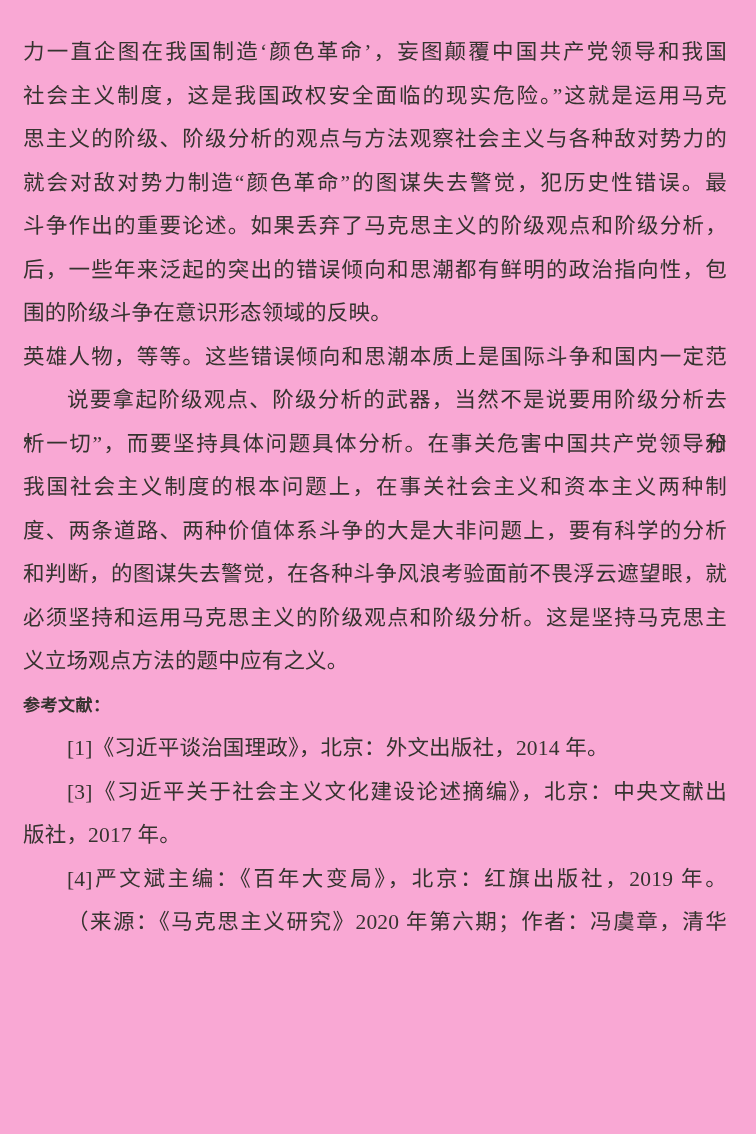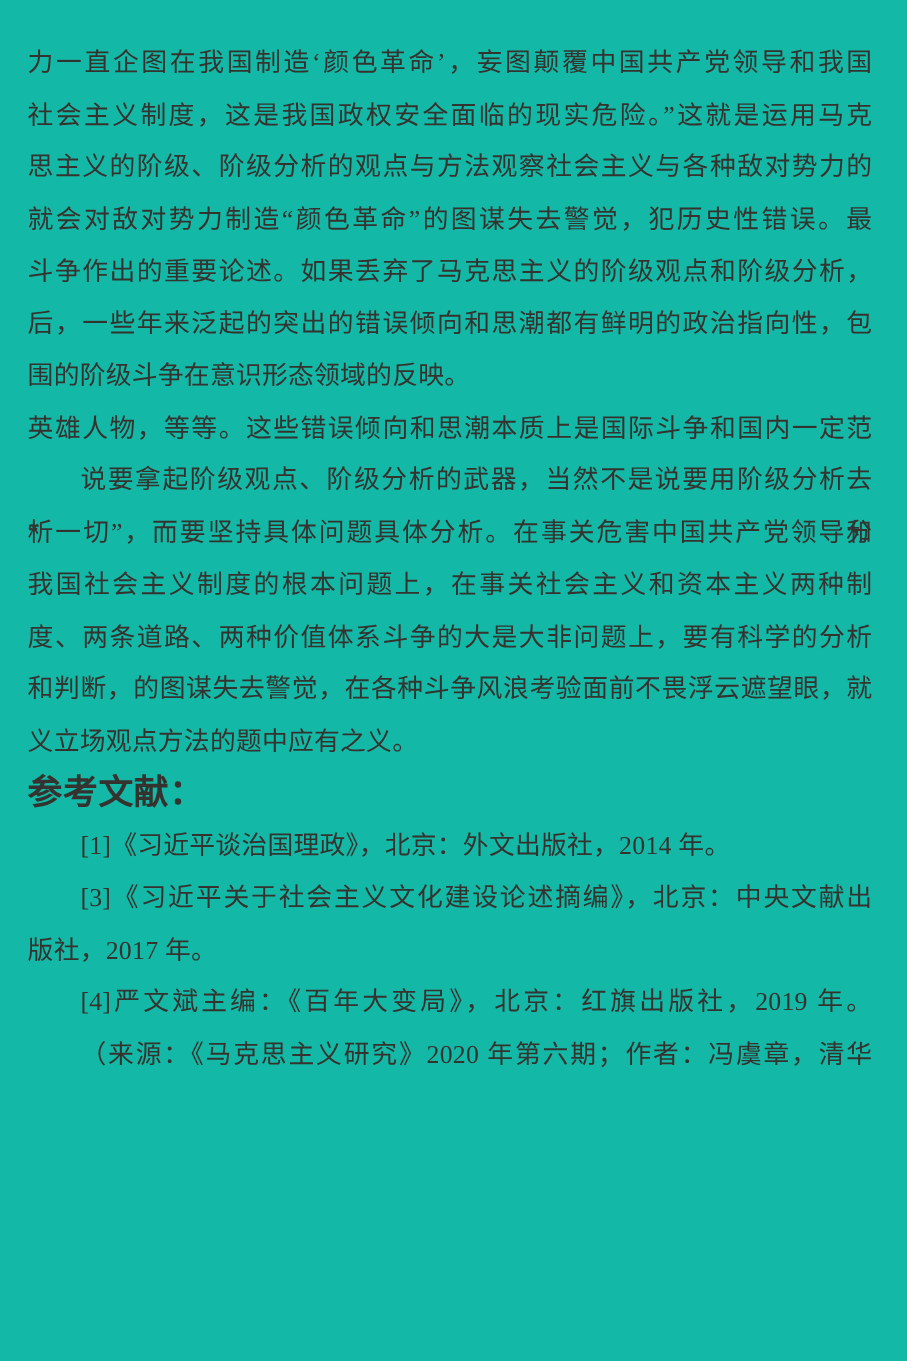--- a/index.html
+++ b/index.html
@@ -33,46 +33,47 @@
     text-align: justify;
     text-align-last: justify;
     text-justify: inter-ideograph;
   }
   
   .ind {
     text-indent: 44px;
   }
   .heading {
     font-weight: bold;
-    font-size: 29px;
+    font-size: 17px;
     letter-spacing: 0.5px;
   }
 </style>
 </head>
 <body>
 
-<div class="sheet" style="background: #14b8a6; color: rgb(53, 51, 47);">
+<div class="sheet" style="background: #f9a8d4; color: rgb(53, 51, 47);">
 
   <div>
     <div class="ln just">力一直企图在我国制造‘颜色革命’，妄图颠覆中国共产党领导和我国</div>
     <div class="ln just">社会主义制度，这是我国政权安全面临的现实危险。”这就是运用马克</div>
     <div class="ln just">思主义的阶级、阶级分析的观点与方法观察社会主义与各种敌对势力的</div>
     <div class="ln just">就会对敌对势力制造“颜色革命”的图谋失去警觉，犯历史性错误。最</div>
     <div class="ln just">斗争作出的重要论述。如果丢弃了马克思主义的阶级观点和阶级分析，</div>
     <div class="ln just">后，一些年来泛起的突出的错误倾向和思潮都有鲜明的政治指向性，包</div>
     <div class="ln">围的阶级斗争在意识形态领域的反映。</div>
     <div class="ln just">英雄人物，等等。这些错误倾向和思潮本质上是国际斗争和国内一定范</div>
   </div>
 
   <div>
     <div class="ln just ind">说要拿起阶级观点、阶级分析的武器，当然不是说要用阶级分析去“分</div>
     <div class="ln just">析一切”，而要坚持具体问题具体分析。在事关危害中国共产党领导和</div>
     <div class="ln just">我国社会主义制度的根本问题上，在事关社会主义和资本主义两种制</div>
     <div class="ln just">度、两条道路、两种价值体系斗争的大是大非问题上，要有科学的分析</div>
     <div class="ln just">和判断，的图谋失去警觉，在各种斗争风浪考验面前不畏浮云遮望眼，就</div>
+    <div class="ln just">必须坚持和运用马克思主义的阶级观点和阶级分析。这是坚持马克思主</div>
     <div class="ln">义立场观点方法的题中应有之义。</div>
   </div>
 
   <div>
     <div class="ln heading">参考文献：</div>
     <div class="ln ind">[1]《习近平谈治国理政》，北京：外文出版社，2014 年。</div>
     <div class="ln just ind">[3]《习近平关于社会主义文化建设论述摘编》，北京：中央文献出</div>
     <div class="ln">版社，2017 年。</div>
     <div class="ln just ind">[4]严文斌主编：《百年大变局》，北京：红旗出版社，2019 年。</div>
     <div class="ln just ind">（来源：《马克思主义研究》2020 年第六期；作者：冯虞章，清华</div>

